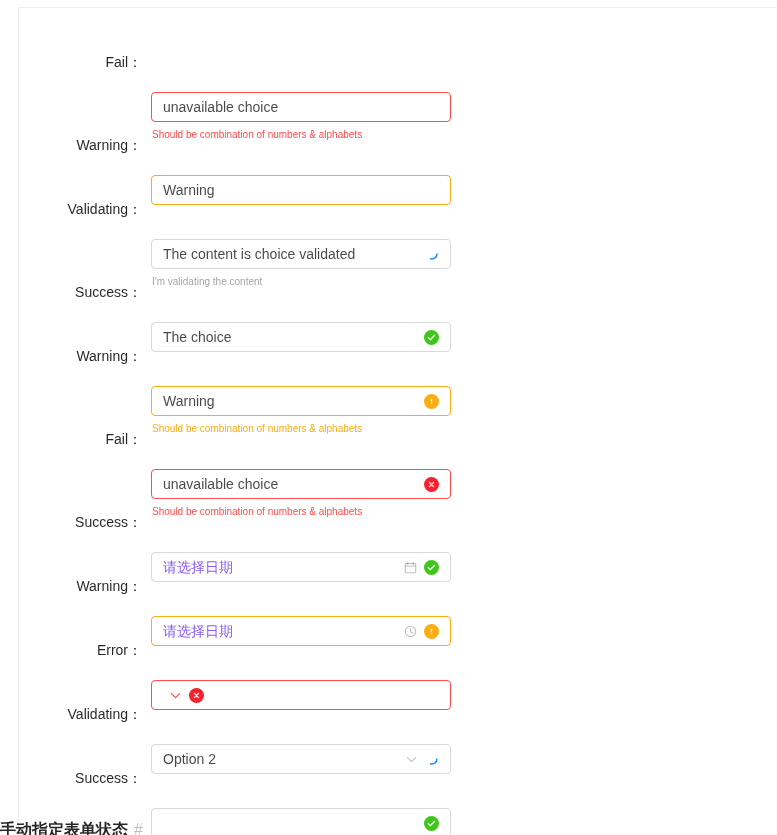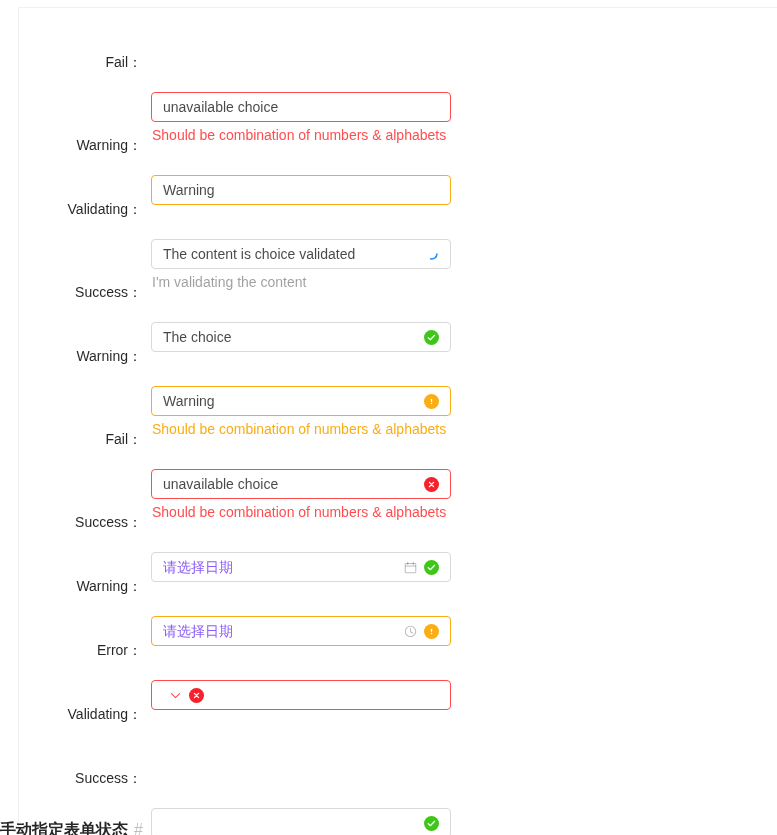--- a/index.html
+++ b/index.html
@@ -88,21 +88,21 @@
     display: flex;
     align-items: center;
     gap: 7px;
     margin-left: 6px;
     flex: 0 0 auto;
   }
 
   .help {
     margin-top: 2px;
     padding-left: 1px;
-    font-size: 14px;
+    font-size: 10px;
     line-height: 22px;
   }
   .help.error   { color: #ff4d4f; }
   .help.warning { color: #faad14; }
   .help.muted   { color: rgba(0,0,0,0.38); }
 
   
   .ico { display:inline-block; line-height:0; flex:0 0 auto; }
 
   .badge {
@@ -277,20 +277,33 @@
                   <svg width="9" height="9" viewBox="0 0 12 12">
                     <path d="M3.2 3.2 L8.8 8.8 M8.8 3.2 L3.2 8.8" stroke="#ffffff" stroke-width="1.7" stroke-linecap="round"></path>
                   </svg>
                 </span></span>
             </span>
           </div>
         </div>
       </div>
       <div class="form-row">
         <div class="label"><span>Validating</span><span class="colon">：</span></div>
+        <div class="control">
+          <div class="field">
+            <span class="value">Option 2</span>
+            <span class="suffix">
+              <span class="ico chevron"><svg width="13" height="13" viewBox="0 0 16 16">
+                  <path d="M3 5.6 L8 10.6 L13 5.6" fill="none" stroke="currentColor" stroke-width="1.4" stroke-linecap="round" stroke-linejoin="round"></path>
+                </svg></span>
+              <span class="ico"><svg class="spinner" viewBox="0 0 20 20">
+                  <path d="M17 10 A7 7 0 0 1 8.0 16.7" fill="none" stroke="#1890ff" stroke-width="2.2" stroke-linecap="round"></path>
+                </svg></span>
+            </span>
+          </div>
+        </div>
       </div>
       <div class="form-row">
         <div class="label"><span>Success</span><span class="colon">：</span></div>
         <div class="control">
           <div class="field">
             <span class="value"></span>
             <span class="suffix">
               <span class="ico"><span class="badge success bright">
                   <svg width="9" height="9" viewBox="0 0 12 12">
                     <path d="M1.6 6.2 L4.4 8.9 L10.2 3.1" fill="none" stroke="#ffffff" stroke-width="1.7" stroke-linecap="round" stroke-linejoin="round"></path>

